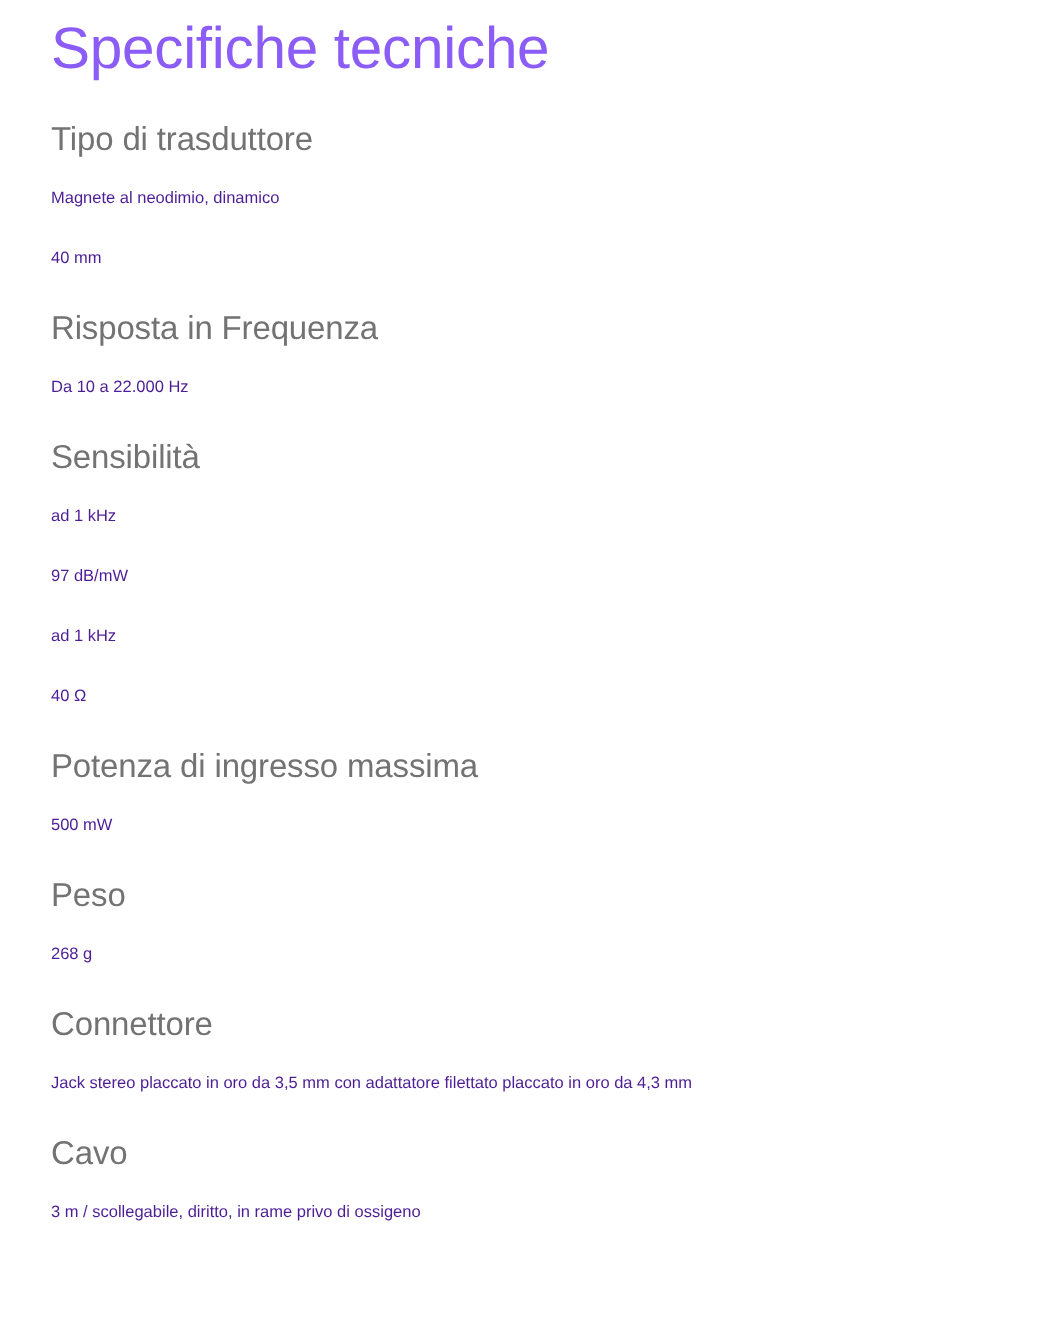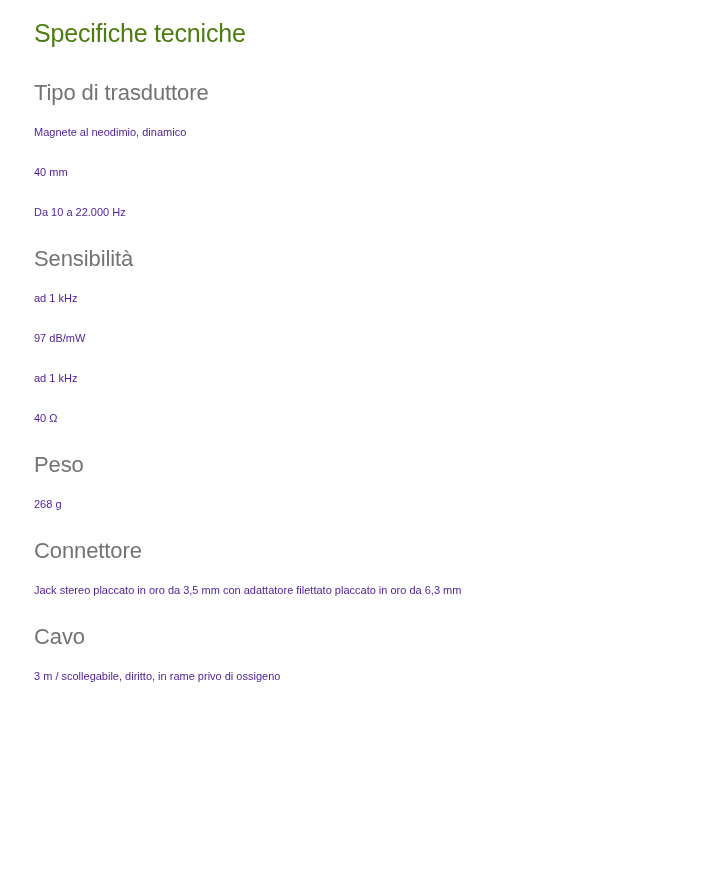--- a/index.html
+++ b/index.html
@@ -12,26 +12,26 @@
     width: 702px;
     height: 885px;
     overflow: hidden;
     color: #1d1d1d;
   }
   .specs-page {
     padding: 15px 34px 0 34px;
     box-sizing: border-box;
   }
   .page-title {
-    font-size: 25px;
+    font-size: 39px;
     line-height: 36px;
     font-weight: 500;
     letter-spacing: -0.2px;
     margin: 0 0 27px 0;
-    color: #4d7c0f;
+    color: #8b5cf6;
   }
   .spec {
     margin: 0;
   }
   .spec-label {
     font-size: 22px;
     line-height: 30px;
     font-weight: 500;
     letter-spacing: -0.1px;
     margin: 0 0 11px 0;
@@ -54,43 +54,48 @@
   <div class="spec">
     <h2 class="spec-label">Tipo di trasduttore</h2>
   <p class="spec-value">Magnete al neodimio, dinamico</p>
       </div>
 
   <div class="spec">
   <p class="spec-value">40 mm</p>
       </div>
 
   <div class="spec">
+    <h2 class="spec-label">Risposta in Frequenza</h2>
   <p class="spec-value">Da 10 a 22.000 Hz</p>
       </div>
 
   <div class="spec">
     <h2 class="spec-label">Sensibilità</h2>
   <p class="spec-value">ad 1 kHz</p>
         <p class="spec-value">97 dB/mW</p>
       </div>
 
   <div class="spec">
   <p class="spec-value">ad 1 kHz</p>
         <p class="spec-value">40 Ω</p>
       </div>
 
+  <div class="spec">
+    <h2 class="spec-label">Potenza di ingresso massima</h2>
+  <p class="spec-value">500 mW</p>
+      </div>
 
   <div class="spec">
     <h2 class="spec-label">Peso</h2>
   <p class="spec-value">268 g</p>
       </div>
 
   <div class="spec">
     <h2 class="spec-label">Connettore</h2>
-  <p class="spec-value">Jack stereo placcato in oro da 3,5 mm con adattatore filettato placcato in oro da 6,3 mm</p>
+  <p class="spec-value">Jack stereo placcato in oro da 3,5 mm con adattatore filettato placcato in oro da 4,3 mm</p>
       </div>
 
   <div class="spec">
     <h2 class="spec-label">Cavo</h2>
   <p class="spec-value">3 m / scollegabile, diritto, in rame privo di ossigeno</p>
       </div>
 </section>
 </main>
 
 </body></html>

